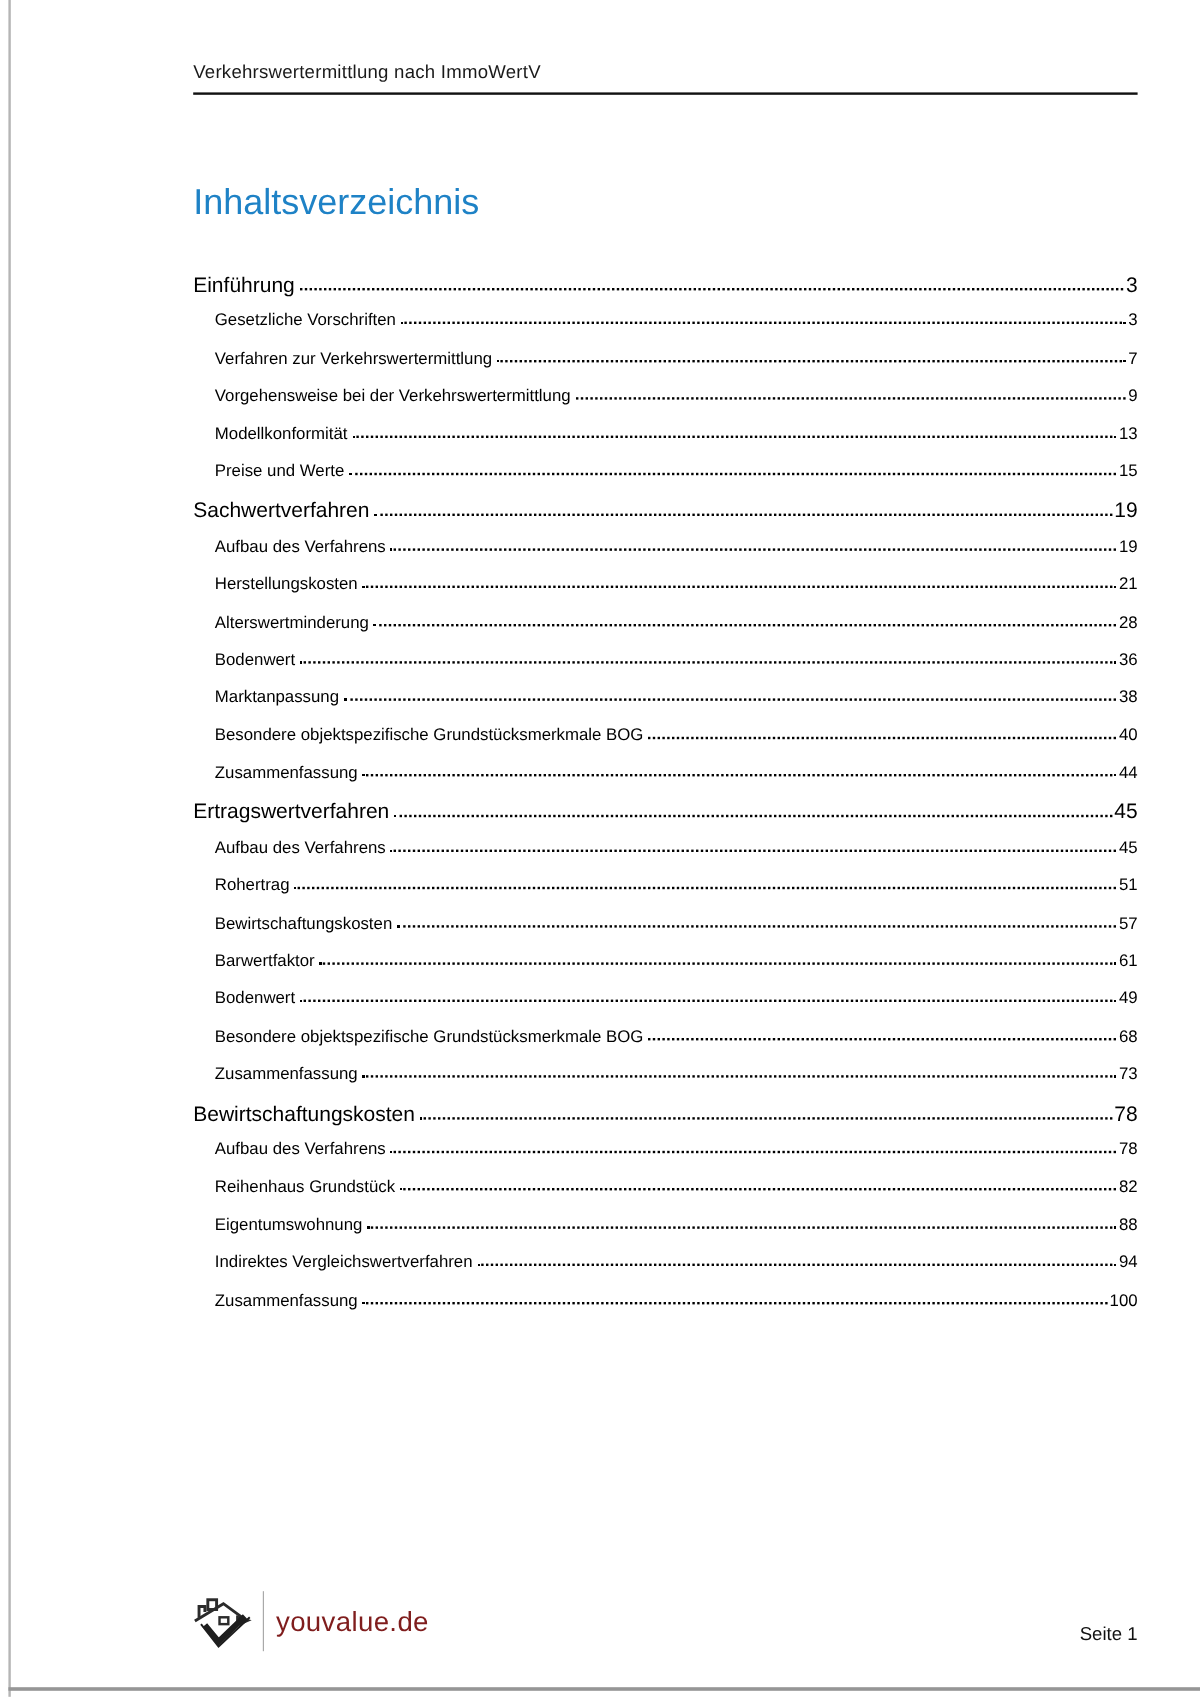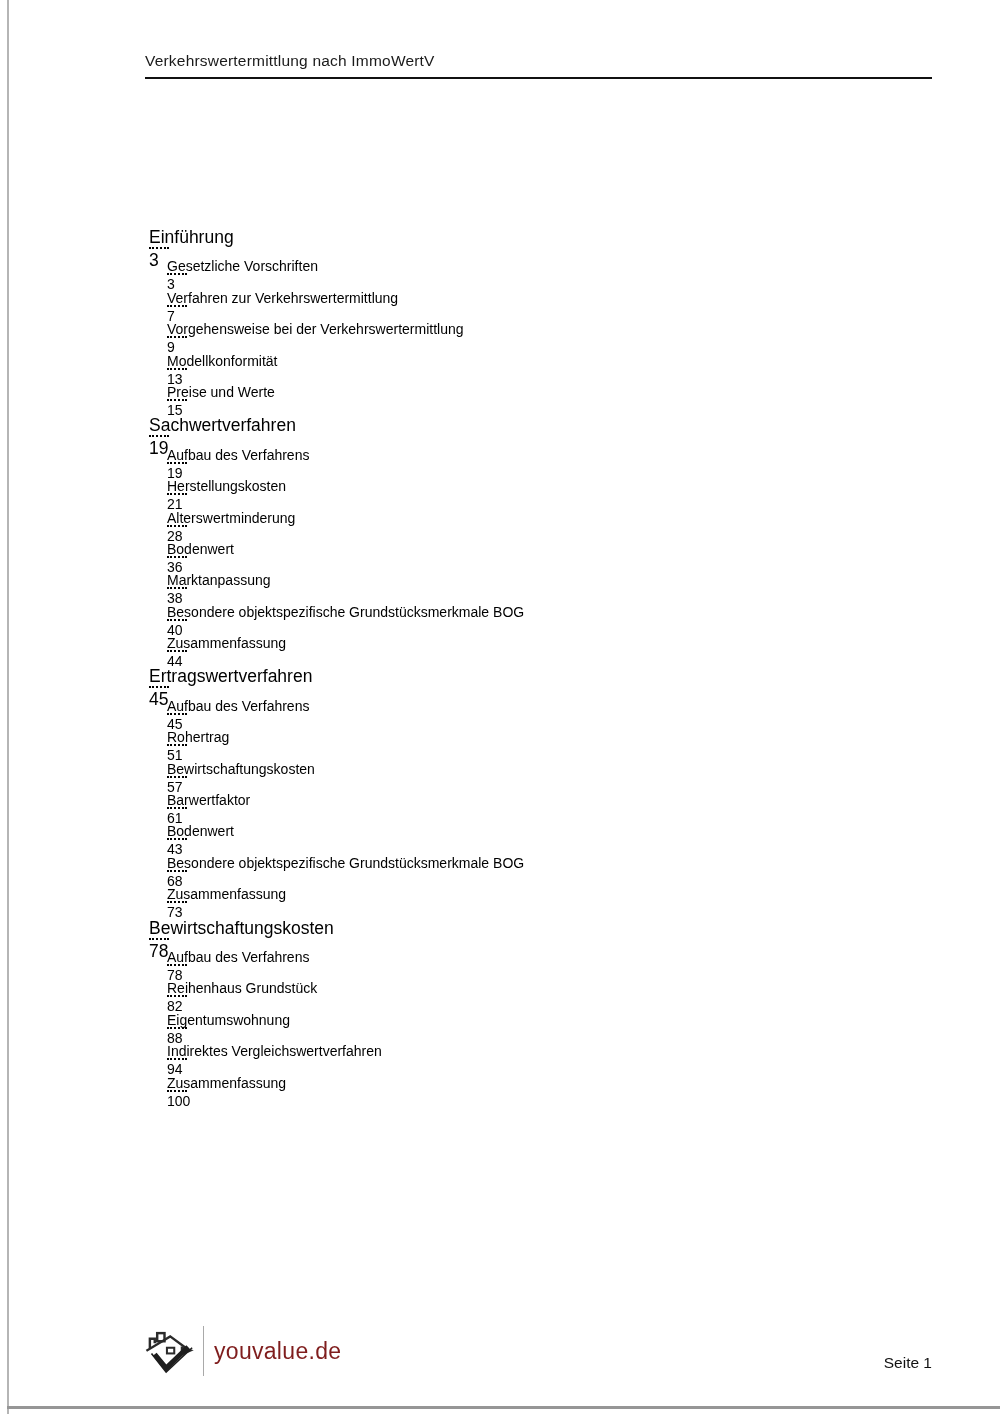--- a/index.html
+++ b/index.html
@@ -14,35 +14,35 @@
   
   .page {
     position:absolute; left:7px; top:0; width:993px; height:1414px;
     border-left:2px solid #b5b5b5;
     background:#fff;
   }
   .page-bottom-edge {
     position:absolute; left:7px; right:0; top:1406px; height:3px;
     background:#969696;
   }
-  .content { position:absolute; left:136px; top:0; width:787px; height:1332px; }
+  .content { position:absolute; left:152px; top:0; width:787px; height:1332px; }
 
   .doc-header {
     position:absolute; top:52px; left:0; right:0;
     font-size:15.5px; color:#1a1a1a; letter-spacing:0.2px;
     border-bottom:2px solid #111;
     padding-bottom:7px;
   }
   .doc-title {
     position:absolute; top:152px; left:0;
     font-size:30px; color:var(--accent); font-weight:400;
   }
 
   .toc { position:absolute; top:227px; left:0; right:0; }
-  .toc-row { display:flex; align-items:baseline; height:31.4px; cursor:pointer;flex-direction:column; }
+  .toc-row { display:flex; align-items:baseline; height:31.4px; cursor:pointer; }
   .toc-row.lvl1 { font-size:17.5px; }
   .toc-row.lvl2 { font-size:14px; padding-left:18px; }
   .toc-label { white-space:nowrap; }
   .leader {
     flex:1 1 auto; min-width:20px;
     border-bottom:2.2px dotted #000;
     margin:0 2px 0 4px;
     transform:translateY(-1px);
   }
   .toc-page { white-space:nowrap; }
@@ -57,20 +57,21 @@
   .page-num { margin-left:auto; font-size:15.5px; color:#111;margin-top:23px; }
 </style>
 </head>
 <body>
 
 <div class="page">
   <div class="content">
 
     <div class="doc-header">Verkehrswertermittlung nach ImmoWertV</div>
 
+    <h1 class="doc-title">Inhaltsverzeichnis</h1>
 
     <div class="toc">
 
         <div class="toc-row lvl1">
           <span class="toc-label">Einführung</span>
           <span class="leader"></span>
           <span class="toc-page">3</span>
         </div>
 
         <div class="toc-row lvl2">
@@ -178,21 +179,21 @@
 
         <div class="toc-row lvl2">
           <span class="toc-label">Barwertfaktor</span>
           <span class="leader"></span>
           <span class="toc-page">61</span>
         </div>
 
         <div class="toc-row lvl2">
           <span class="toc-label">Bodenwert</span>
           <span class="leader"></span>
-          <span class="toc-page">43</span>
+          <span class="toc-page">49</span>
         </div>
 
         <div class="toc-row lvl2">
           <span class="toc-label">Besondere objektspezifische Grundstücksmerkmale BOG</span>
           <span class="leader"></span>
           <span class="toc-page">68</span>
         </div>
 
         <div class="toc-row lvl2">
           <span class="toc-label">Zusammenfassung</span>

